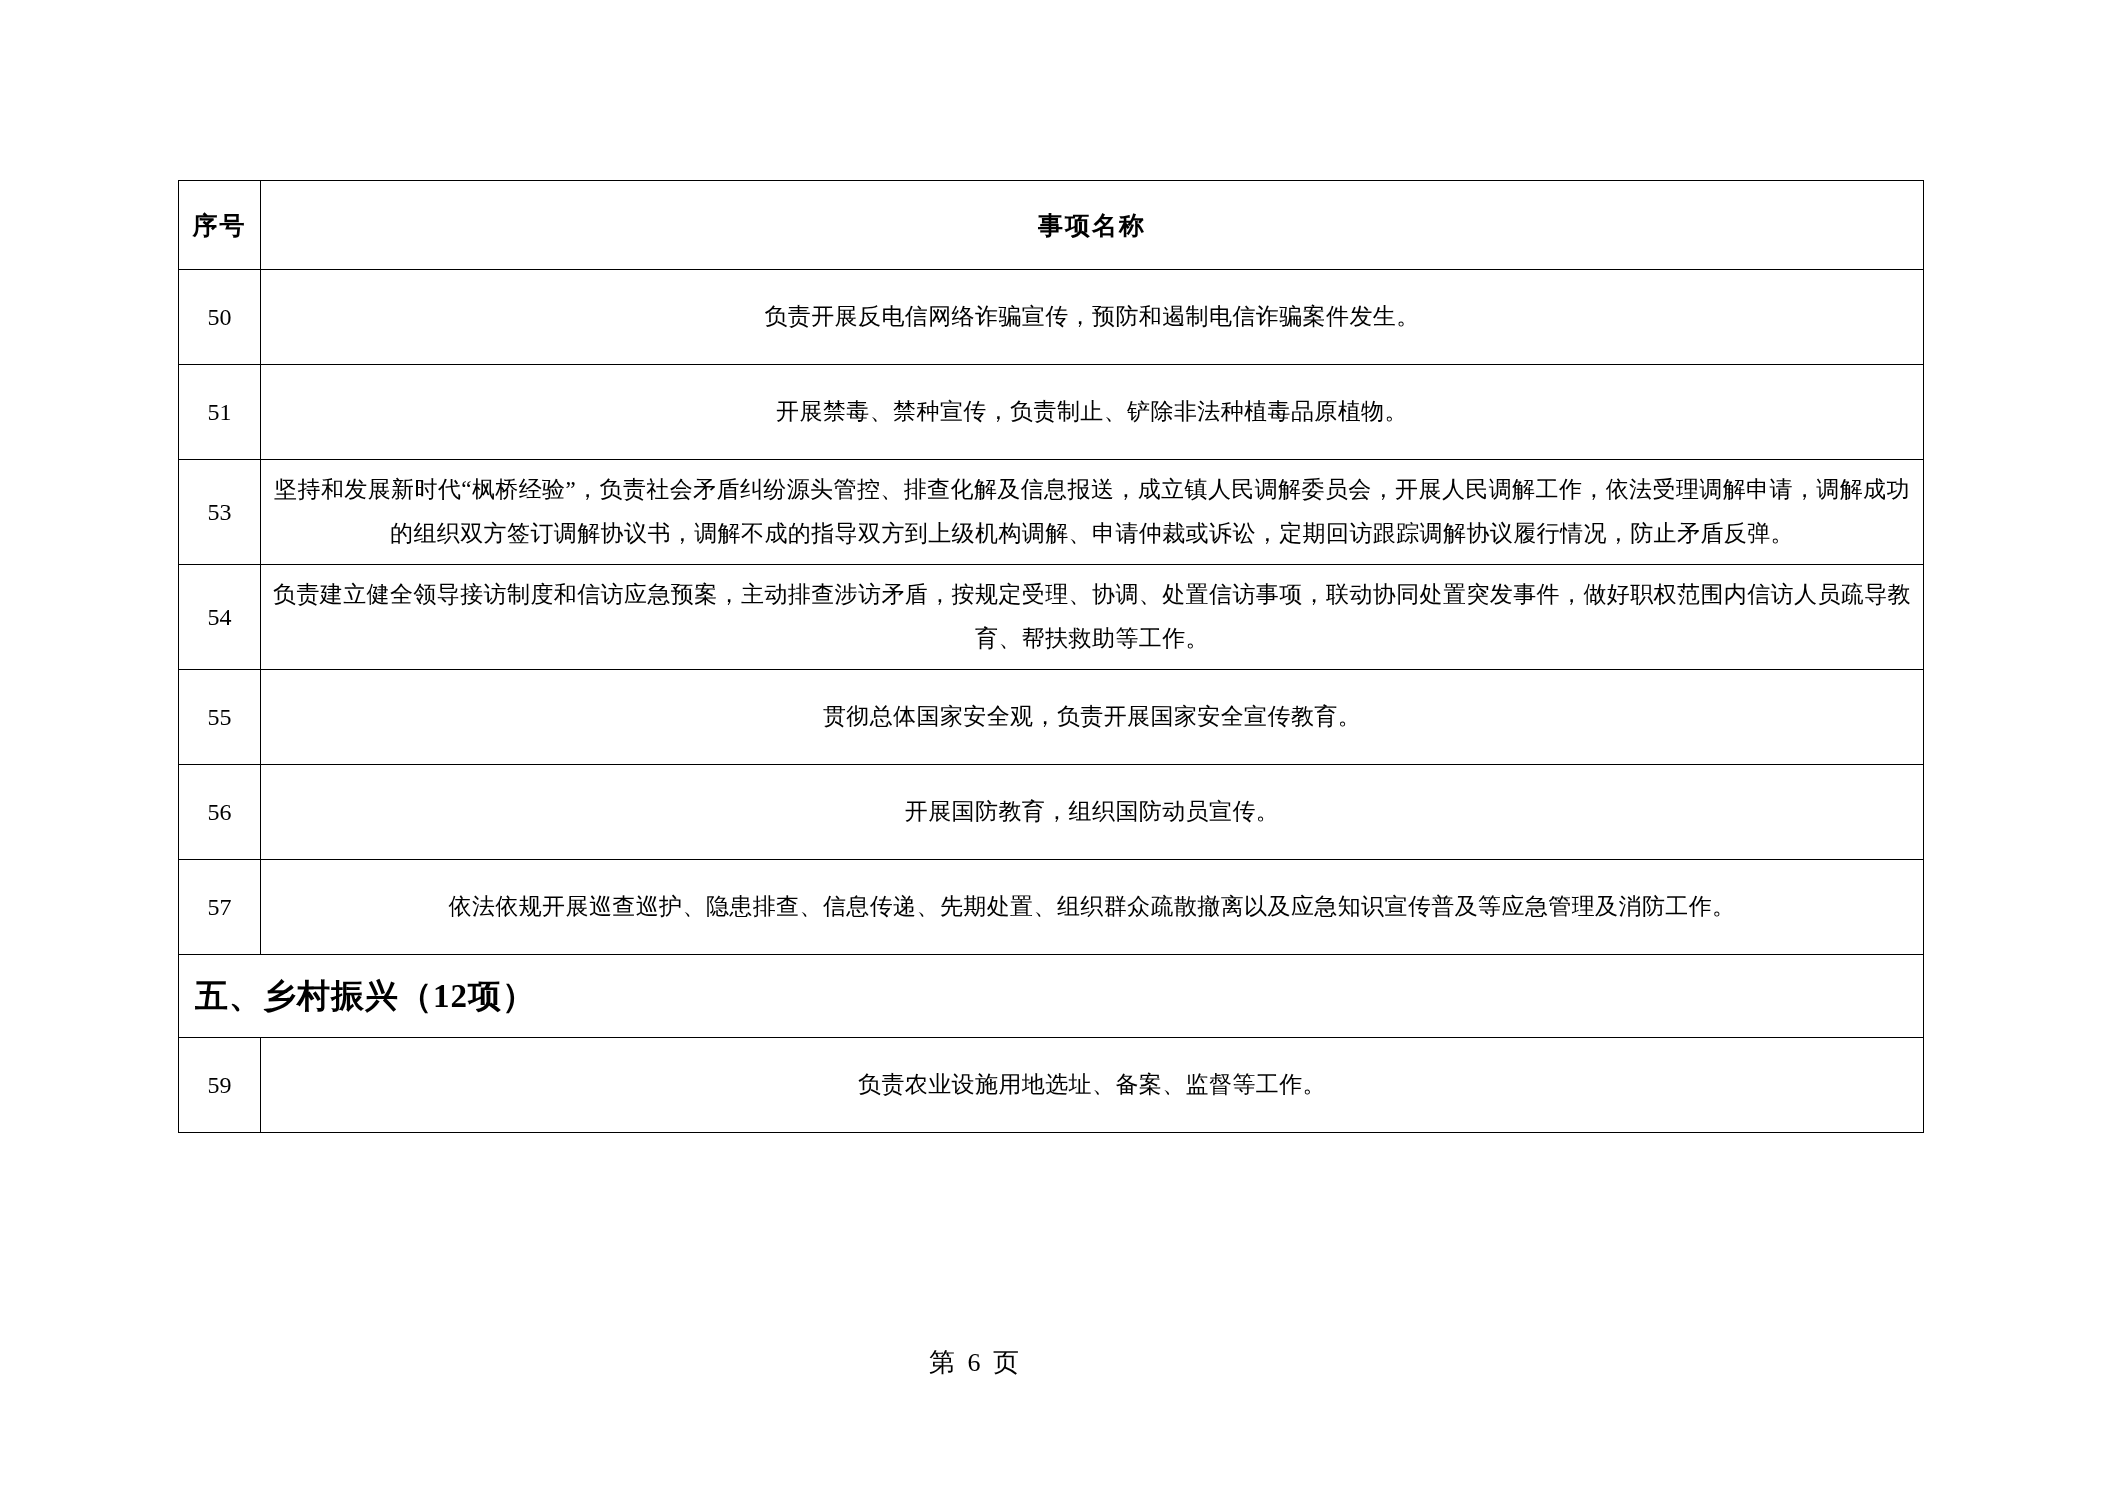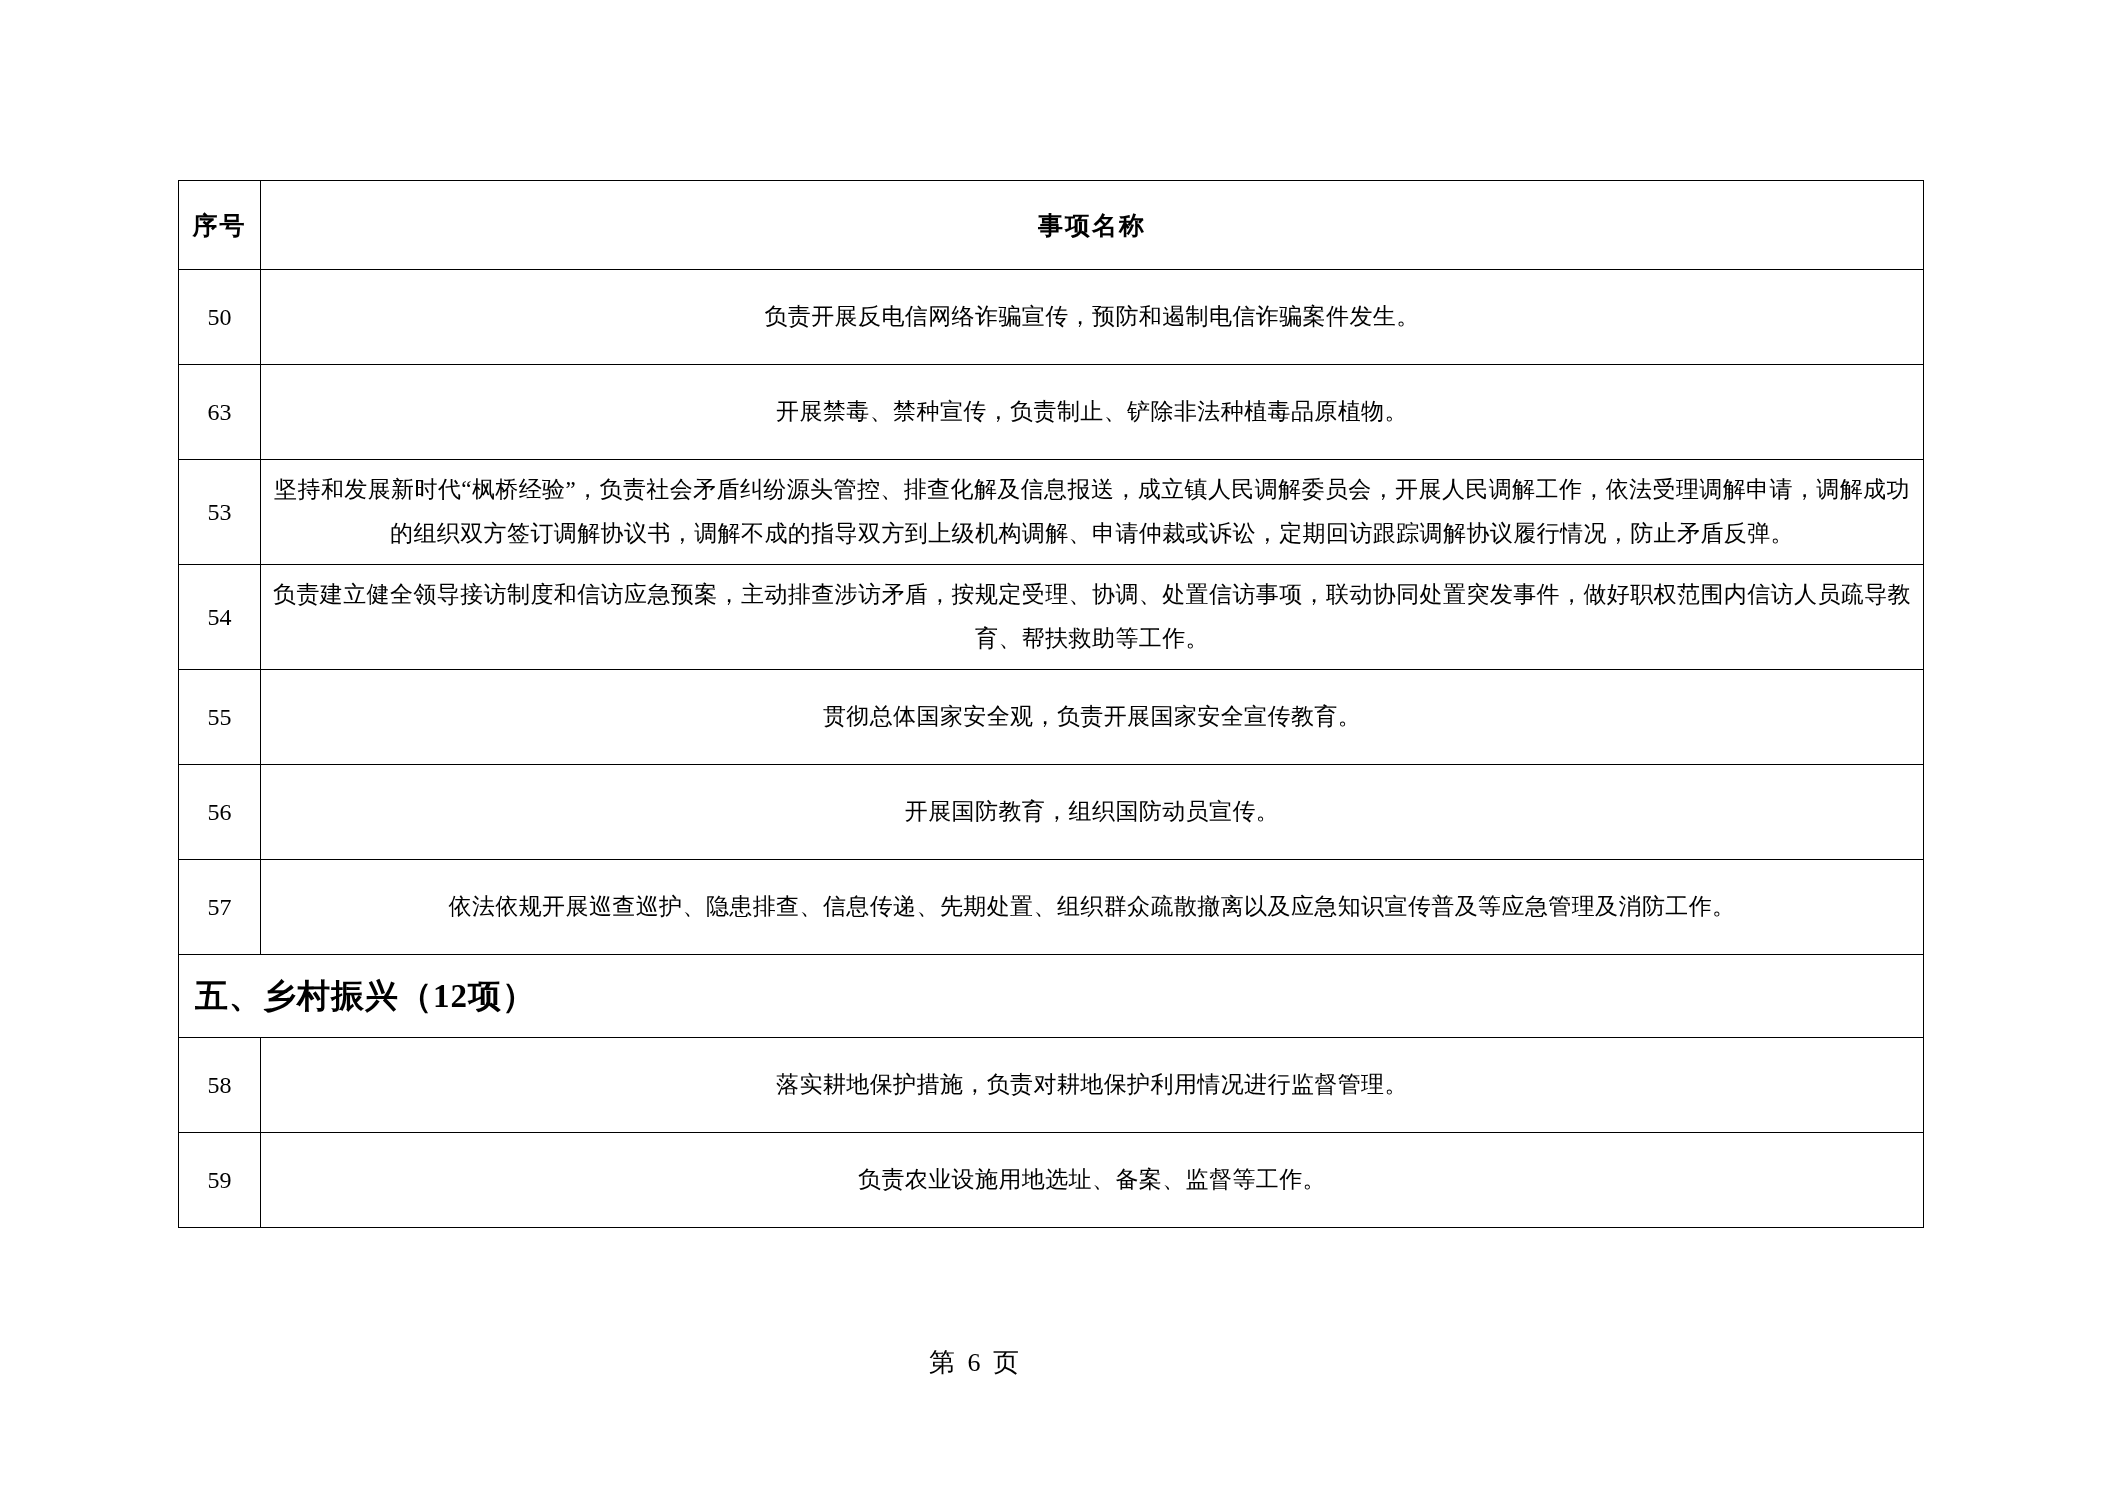--- a/index.html
+++ b/index.html
@@ -96,21 +96,21 @@
       </tr>
     </thead>
     <tbody>
 
       <tr class="row-short">
         <td class="cell-num">50</td>
         <td class="cell-name">负责开展反电信网络诈骗宣传，预防和遏制电信诈骗案件发生。</td>
       </tr>
 
       <tr class="row-short">
-        <td class="cell-num">63</td>
+        <td class="cell-num">51</td>
         <td class="cell-name">开展禁毒、禁种宣传，负责制止、铲除非法种植毒品原植物。</td>
       </tr>
 
 
       <tr>
         <td class="cell-num">53</td>
         <td class="cell-name">坚持和发展新时代“枫桥经验”，负责社会矛盾纠纷源头管控、排查化解及信息报送，成立镇人民调解委员会，开展人民调解工作，依法受理调解申请，调解成功的组织双方签订调解协议书，调解不成的指导双方到上级机构调解、申请仲裁或诉讼，定期回访跟踪调解协议履行情况，防止矛盾反弹。</td>
       </tr>
 
       <tr>
@@ -130,24 +130,20 @@
 
       <tr class="row-short">
         <td class="cell-num">57</td>
         <td class="cell-name">依法依规开展巡查巡护、隐患排查、信息传递、先期处置、组织群众疏散撤离以及应急知识宣传普及等应急管理及消防工作。</td>
       </tr>
 
       <tr class="section-row">
         <td colspan="2">五、乡村振兴（12项）</td>
       </tr>
 
-      <tr class="row-short">
-        <td class="cell-num">58</td>
-        <td class="cell-name">落实耕地保护措施，负责对耕地保护利用情况进行监督管理。</td>
-      </tr>
 
       <tr class="row-short">
         <td class="cell-num">59</td>
         <td class="cell-name">负责农业设施用地选址、备案、监督等工作。</td>
       </tr>
 
     </tbody>
   </table>
 
   <div class="page-footer">第 6 页</div>

